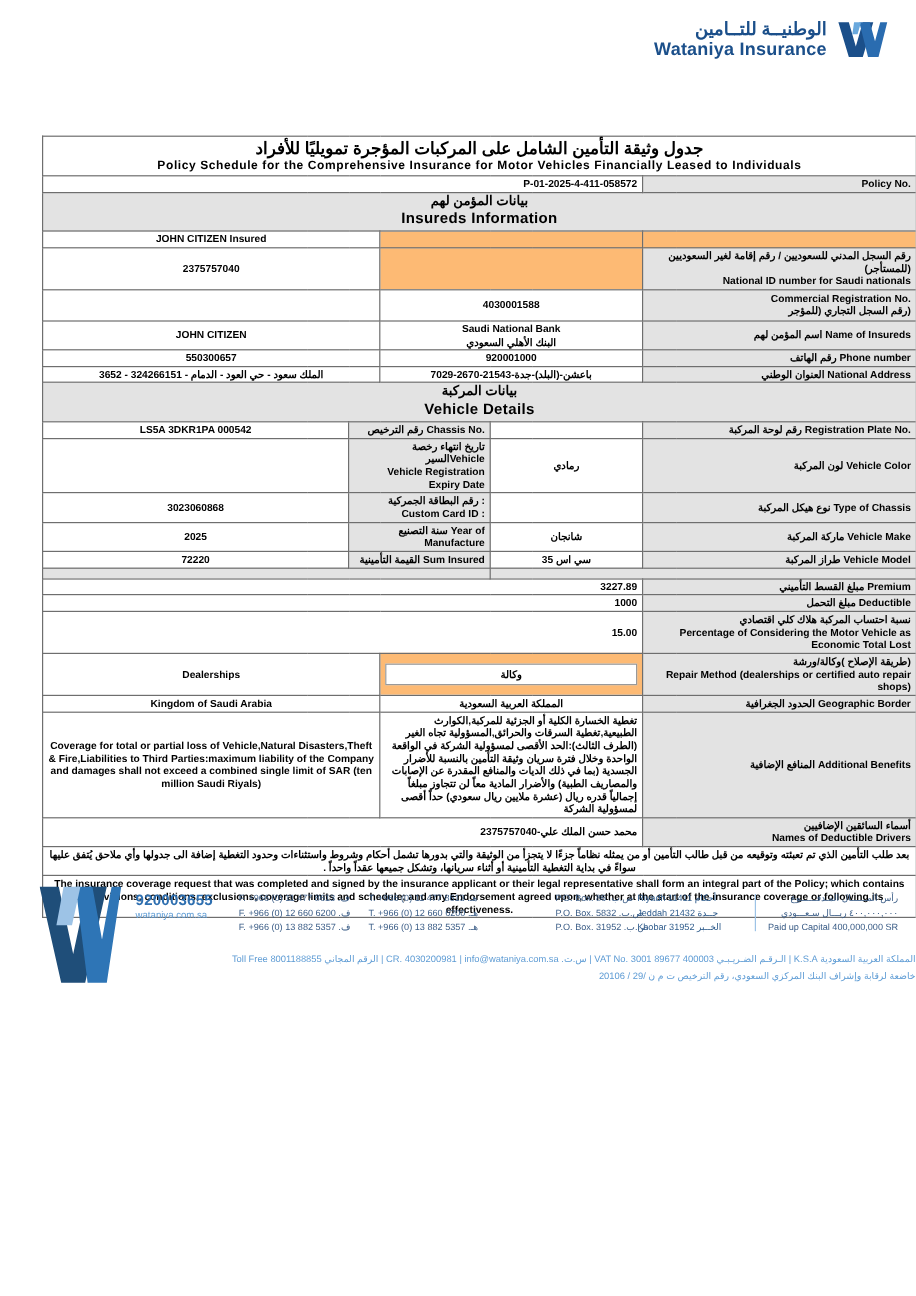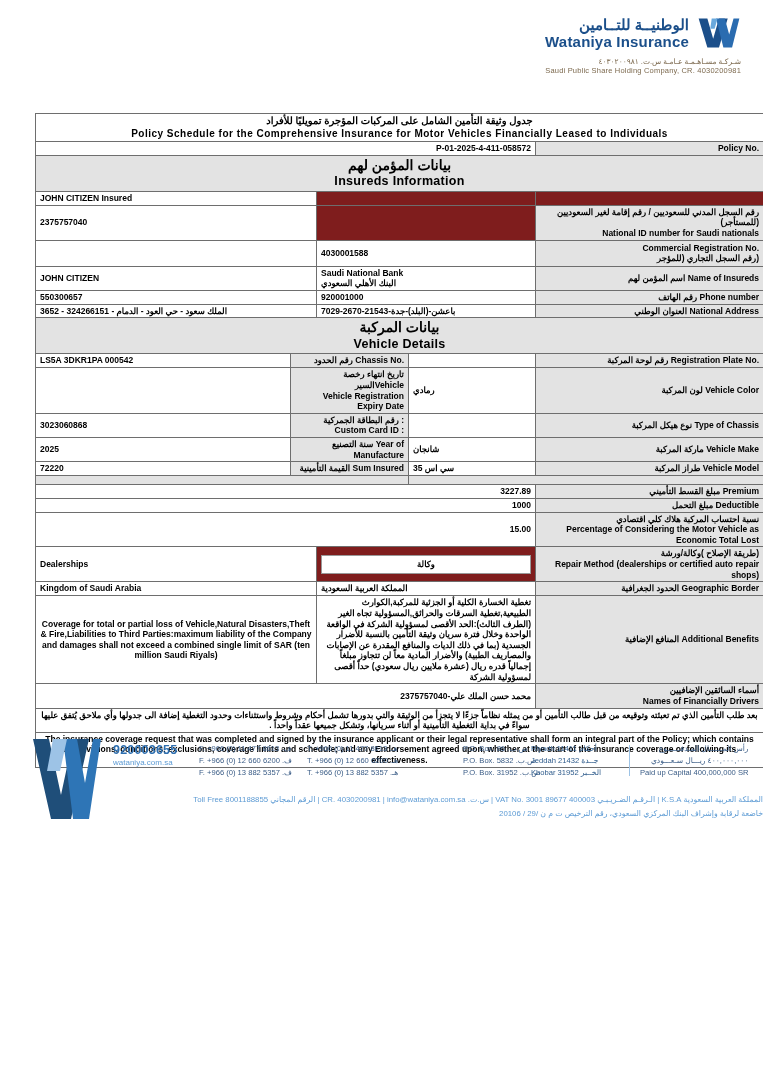--- a/index.html
+++ b/index.html
@@ -83,51 +83,51 @@
   table.sheet td {
     border: 1px solid #6e6e6e;
     padding: 1px 4px;
     font-size: 8.5px;
     vertical-align: middle;
     line-height: 1.25;
   }
   .ar { direction: rtl; unicode-bidi: embed; }
   .c  { text-align: center; }
   .shade { background: #e3e3e3; }
-  .white { background: #7f1d1d; }
+  .white { background: #fdba74; }
 
   .title-cell {
     text-align: center;
     padding: 3px 4px 4px;
     background: #fff;
   }
-  .title-ar { font-size: 10px; font-weight: bold; direction: rtl; }
+  .title-ar { font-size: 14px; font-weight: bold; direction: rtl; }
   .title-en { font-size: 10px; font-weight: bold; letter-spacing: .5px; }
 
   .section-cell {
     background: #e3e3e3;
     text-align: center;
     padding: 3px 4px 4px;
   }
-  .section-ar { font-size: 14px; font-weight: bold; direction: rtl; }
+  .section-ar { font-size: 11px; font-weight: bold; direction: rtl; }
   .section-en { font-size: 12.5px; font-weight: bold; letter-spacing: .3px; }
 
   .lbl {
     background: #e3e3e3;
     text-align: right;
     font-size: 8px;
     font-weight: bold;
     padding: 2px 4px;
     line-height: 1.3;
   }
   .lbl .a { direction: rtl; unicode-bidi: embed; }
 
   .val {
     background: #fff;
-    text-align: left;
+    text-align: center;
     font-size: 8.5px;
     font-weight: bold;
   }
   .val-r {
     background: #fff;
     text-align: right;
     font-size: 8.5px;
     font-weight: bold;
     padding-right: 5px;
   }
@@ -251,24 +251,20 @@
   <div class="brand-row">
     <div class="brand-names">
       <div class="brand-ar">الوطنيــة للتــامين</div>
       <div class="brand-en">Wataniya Insurance</div>
     </div>
     <svg class="brand-logo" viewBox="0 0 60 44">
       <path d="M2 2 L14 2 L22 30 L30 2 L42 2 L30 42 L14 42 Z" fill="#1b4f8a"></path>
       <path d="M26 2 L38 2 L44 24 L50 2 L58 2 L48 42 L36 42 Z" fill="#2a6cb0"></path>
       <path d="M20 2 L28 2 L24 16 L18 16 Z" fill="#6aa9dd"></path>
     </svg>
-  </div>
-  <div class="brand-sub">
-    <div class="brand-sub-ar">شـركـة مسـاهـمـة عـامـة س.ت. ٤٠٣٠٢٠٠٩٨١</div>
-    <div class="brand-sub-en">Saudi Public Share Holding Company, CR. 4030200981</div>
   </div>
 </div>
 
 <div class="doc">
 <table class="sheet">
   <colgroup>
     <col style="width:220px">
         <col style="width:35px">
         <col style="width:26px">
     <col style="width:92px">
@@ -355,21 +351,21 @@
   <tr>
     <td colspan="8" class="section-cell">
       <div class="section-ar">بيانات المركبة</div>
       <div class="section-en">Vehicle Details</div>
     </td>
   </tr>
 
   <tr style="height:14px">
     <td colspan="2" class="val">LS5A 3DKR1PA 000542</td>
     <td colspan="2" class="lbl">
-      <span class="a">رقم الحدود</span>
+      <span class="a">رقم الترخيص</span>
       <span>Chassis No.</span>
     </td>
     <td colspan="2" class="val"></td>
     <td colspan="2" class="lbl">
       <span class="a">رقم لوحة المركبة</span>
       <span>Registration Plate No.</span>
     </td>
   </tr>
 
   <tr style="height:22px">
@@ -479,21 +475,21 @@
     <td colspan="2" class="lbl c">
       <span class="a">المنافع الإضافية</span>
       <span>Additional Benefits</span>
     </td>
   </tr>
 
   <tr style="height:22px">
     <td colspan="6" class="val-r ar">محمد حسن الملك علي-2375757040</td>
     <td colspan="2" class="lbl c">
       <div class="a">أسماء السائقين الإضافيين</div>
-      <div>Names of Financially Drivers</div>
+      <div>Names of Deductible Drivers</div>
     </td>
   </tr>
 
 
   <tr>
     <td colspan="8" class="note-ar">بعد طلب التأمين الذي تم تعبئته وتوقيعه من قبل طالب التأمين أو من يمثله نظاماً جزءًا لا يتجزأ من الوثيقة والتي بدورها تشمل أحكام وشروط واستثناءات وحدود التغطية إضافة الى جدولها وأي ملاحق يُتفق عليها سواءً في بداية التغطية التأمينية أو أثناء سريانها، وتشكل جميعها عقداً واحداً .</td>
   </tr>
 
   <tr>
     <td colspan="8" class="note-en">The insurance coverage request that was completed and signed by the insurance applicant or their legal representative shall form an integral part of the Policy; which contains the rovisions, conditions, exclusions, coverage limits and schedule; and any Endorsement agreed upon, whether at the start of the insurance coverage or following its effectiveness.</td>

